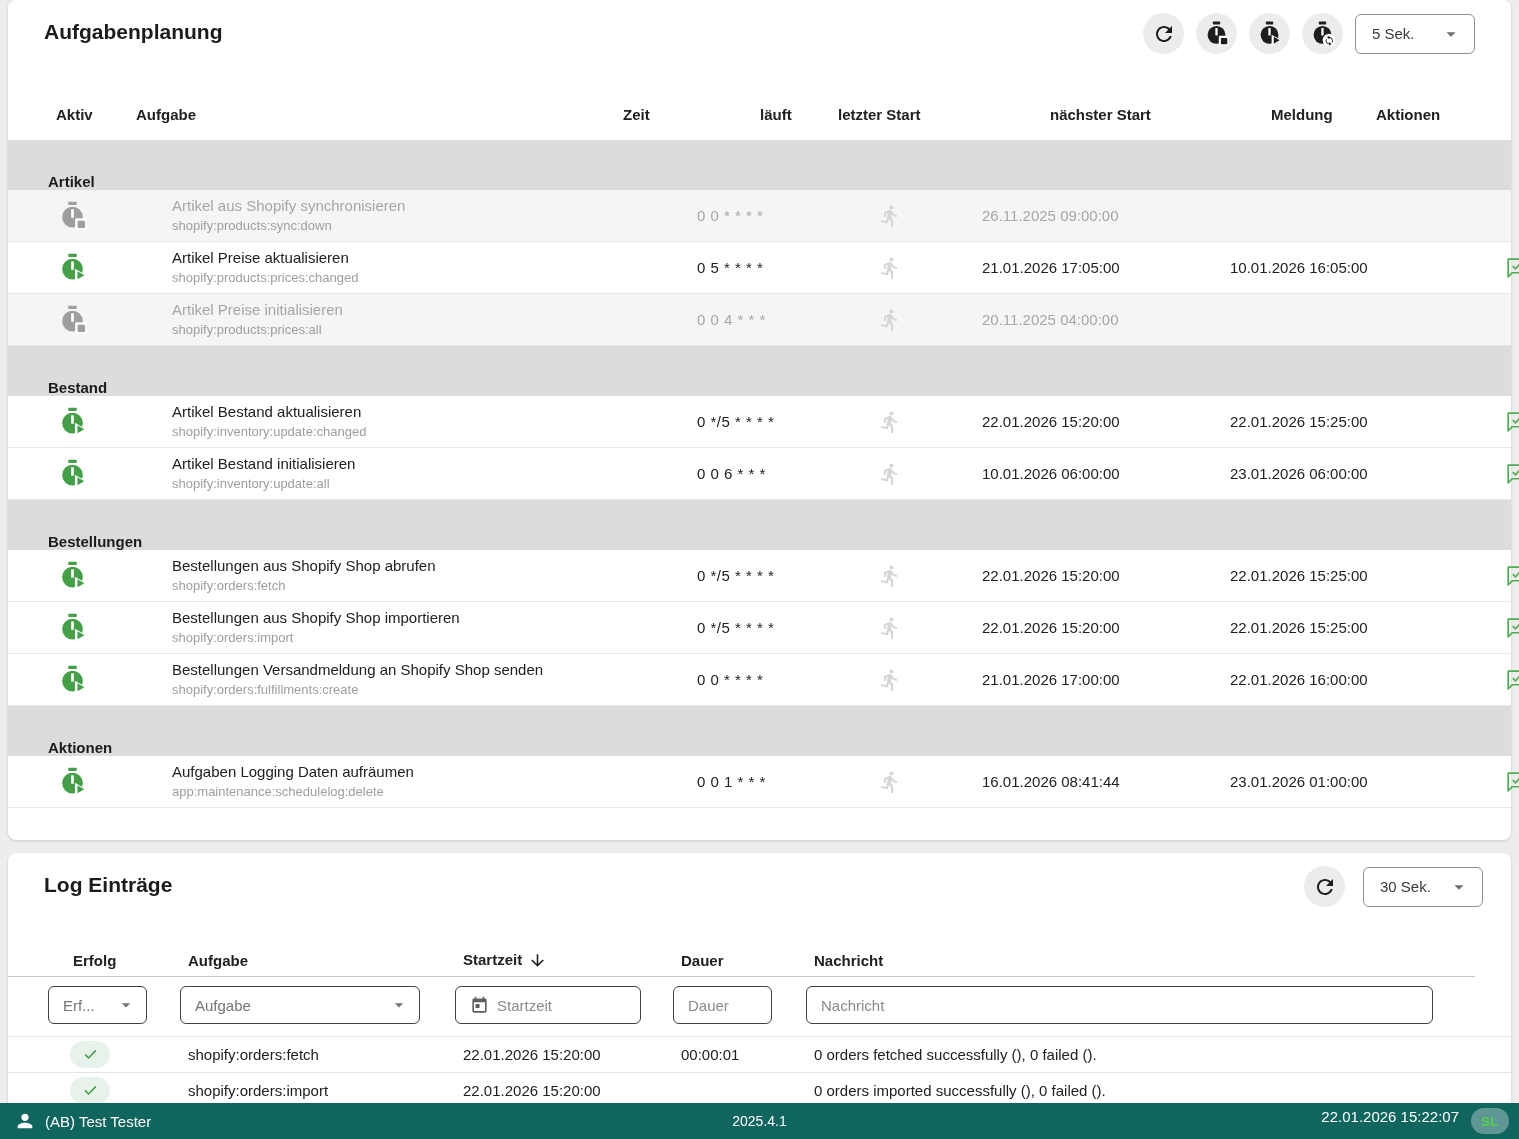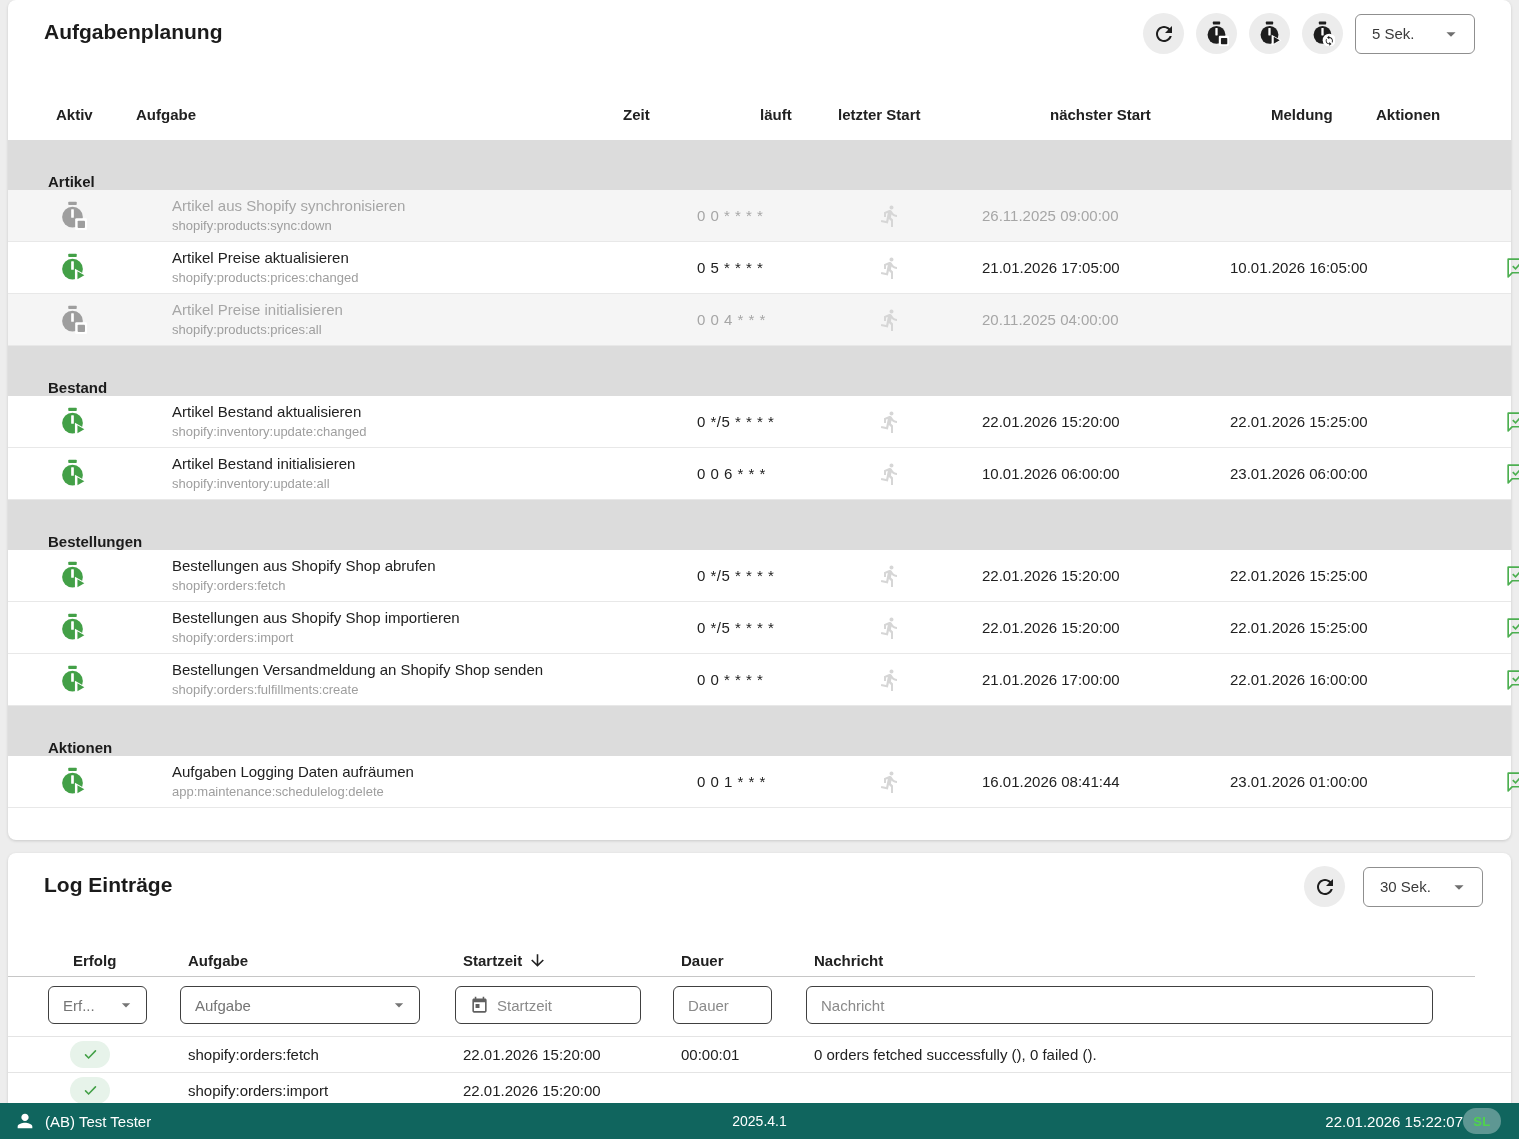--- a/index.html
+++ b/index.html
@@ -37,38 +37,38 @@
   .c-run { padding-left:18px; color:#d6d6d6; }
   .c-meld { padding-left:25px; color:#4caf50; }
   .c-act { display:flex; align-items:center; gap:16px; padding-left:17px; color:#1c1c1c; }
   .trow.disabled .c-act { color:#c7c7c7; }
   .t-green { color:#43a047; }
   .t-gray { color:#9e9e9e; }
   .c-aktiv { padding-left:10px; }
 
   
   .log-head { position:absolute; top:92px; left:0; right:36px; height:32px; display:grid; grid-template-columns:132px 275px 218px 133px 1fr; align-items:center; padding-left:40px; font-weight:700; font-size:15px; border-bottom:1px solid #c6c6c6; margin-left:0; }
-  .log-head > div { padding-left:8px; display:flex; align-items:center; gap:6px; }
+  .log-head > div { padding-left:8px; display:flex; gap:6px; }
   .log-head .h-erfolg { padding-left:25px; }
   .filters { position:absolute; top:133px; left:0; right:0; height:40px; }
   .fld { position:absolute; height:38px; border:1px solid #404040; border-radius:6px; background:#fff; display:flex; align-items:center; font-size:15px; color:#757575; padding:0 10px 0 14px; }
   .fld.sel { justify-content:space-between; cursor:pointer; }
   .fld input { border:none; outline:none; width:100%; font-size:15px; font-family:"Liberation Sans",sans-serif; color:#3a3a3a; background:transparent; }
   .fld input::placeholder { color:#8a8a8a; }
   .cal { color:#5f5f5f; margin-right:8px; flex:none; }
   .log-rows { position:absolute; top:183px; left:0; right:0; }
   .lrow { display:grid; grid-template-columns:132px 275px 218px 133px 1fr; align-items:center; padding-left:40px; height:36px; border-top:1px solid #e4e4e4; font-size:15px; }
   .lrow > div { padding-left:8px; }
   .okpill { width:40px; height:27px; margin-left:22px; border-radius:14px; background:#e7f3ea; color:#43a047; display:flex; align-items:center; justify-content:center; padding-left:0 !important; }
 
   
   #footer { position:absolute; left:0; right:0; bottom:0; height:36px; background:#10655e; color:#fff; display:flex; align-items:center; padding:0 12px 0 14px; z-index:5;margin-top:33px; }
   .f-user { display:flex; align-items:center; gap:9px; font-size:15px; font-weight:500; }
   .f-version { position:absolute; left:50%; transform:translateX(-50%); font-size:14px; }
-  .f-right { position:absolute; right:18px; display:flex; align-items:center; }
+  .f-right { position:absolute; right:10px; display:flex; gap:12px; }
   .f-time { font-size:15px; font-weight:500; }
   .f-badge { width:38px; height:26px; border-radius:13px; background:rgba(255,255,255,.33); color:#4fd34b; font-size:13px; font-weight:700; display:flex; align-items:center; justify-content:center; letter-spacing:.5px; }
 
   svg { display:block; }
 </style>
 </head>
 <body>
 
 <svg width="0" height="0" style="position:absolute">
   <defs>
@@ -579,20 +579,21 @@
     </div>
     <div class="lrow">
       <div class="okpill">
           <svg width="17" height="17">
             <use href="#sym-check"></use>
           </svg>
         </div>
       <div>shopify:orders:import</div>
       <div>22.01.2026 15:20:00</div>
       <div></div>
+      <div>0 orders imported successfully (), 0 failed ().</div>
     </div>
   </div>
 </div>
 
 <div id="footer">
   <div class="f-user">
     <svg width="22" height="22">
         <use href="#sym-person"></use>
       </svg>
     <span>(AB) Test Tester</span>

